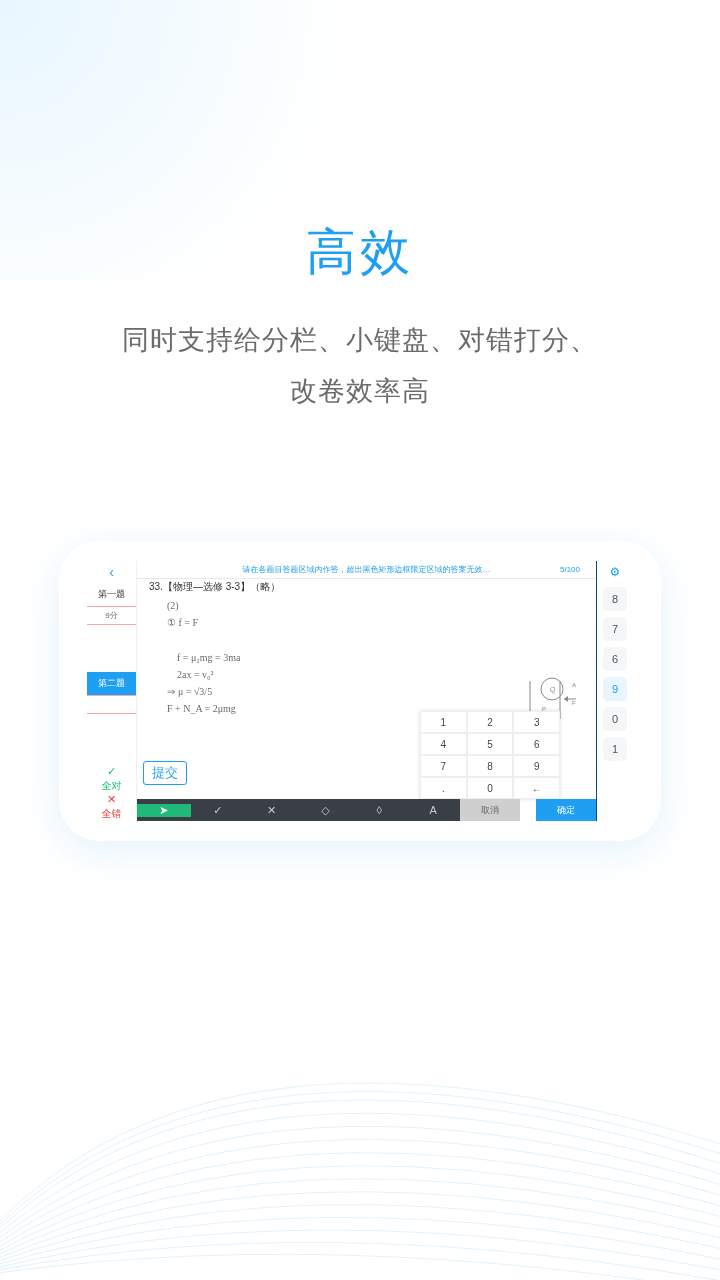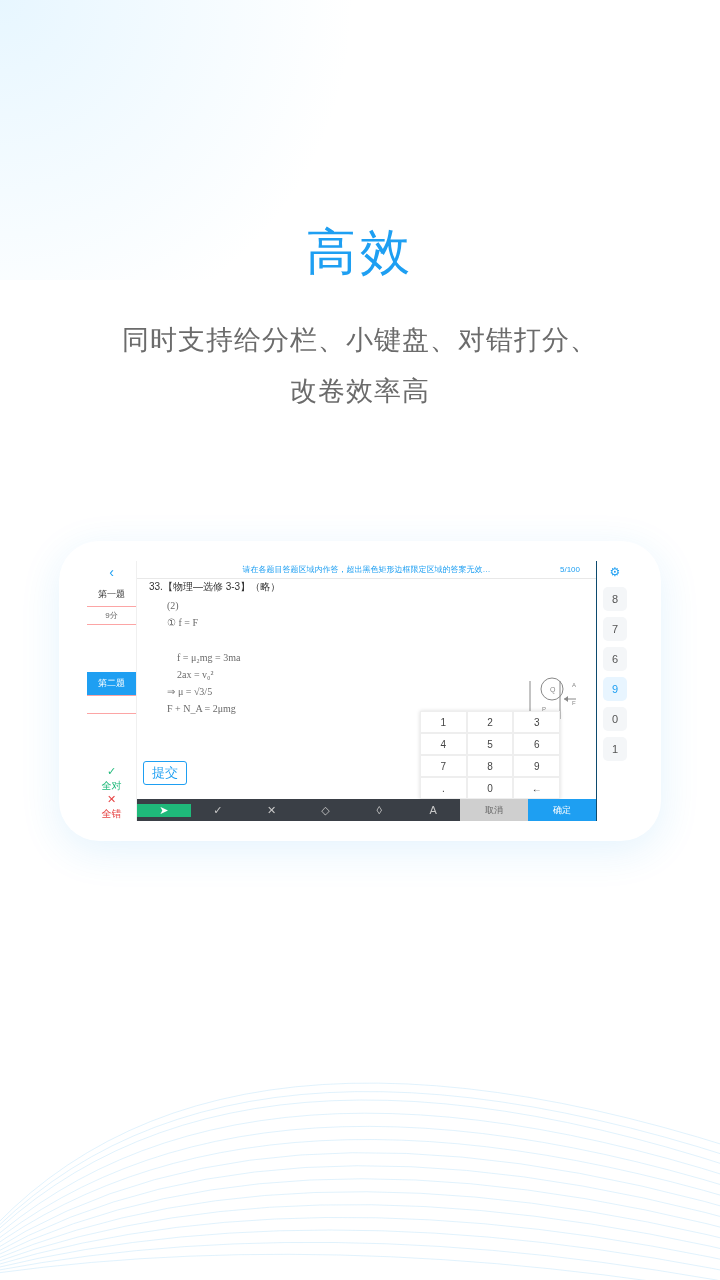--- a/index.html
+++ b/index.html
@@ -60,23 +60,23 @@
   .diagram { position:absolute; right:8px; top:92px; width:60px; height:50px; }
 
   
   .submit { position:absolute; left:6px; bottom:36px; background:#fff; color:#1E9FF2; border:1px solid #1E9FF2; font-size:13px; padding:2px 8px; border-radius:3px; }
 
   
   .tb { position:absolute; left:0; right:0; bottom:0; height:22px; display:flex; }
   .tb .dark { flex:1; background:#3a3f46; display:flex; align-items:center; }
   .tb .dark .cell { flex:1; display:flex; align-items:center; justify-content:center; color:#c8c8c8; font-size:11px; }
   .tb .dark .cell.on { background:#1fb97a; color:#fff; }
-  .tb .btn { width:68px; display:flex; align-items:center; justify-content:center; font-size:9px; }
+  .tb .btn { width:60px; display:flex; align-items:center; justify-content:center; font-size:9px; }
   .tb .btn.cancel { background:#cfcfcf; color:#666; }
-  .tb .btn.confirm { background:#1E9FF2; color:#fff; }
+  .tb .btn.confirm { background:#1E9FF2; color:#fff;margin-left:16px; }
 
   
   .numpad { position:absolute; right:36px; bottom:22px; width:140px; background:#fff; box-shadow:0 0 4px rgba(0,0,0,0.15); display:grid; grid-template-columns:repeat(3,1fr); }
   .numpad .k { height:22px; display:flex; align-items:center; justify-content:center; font-size:10px; color:#444; border:1px solid #eee; }
 
   
   .strip { width:36px; display:flex; flex-direction:column; align-items:center; padding-top:2px; gap:6px; }
   .strip .gear { color:#1E9FF2; font-size:12px; height:18px; display:flex; align-items:center; }
   .strip .s { width:24px; height:24px; border-radius:5px; display:flex; align-items:center; justify-content:center; font-size:11px; color:#555; background:#f4f6f8; }
   .strip .s.hi { background:#e8f5ff; color:#1E9FF2; }

